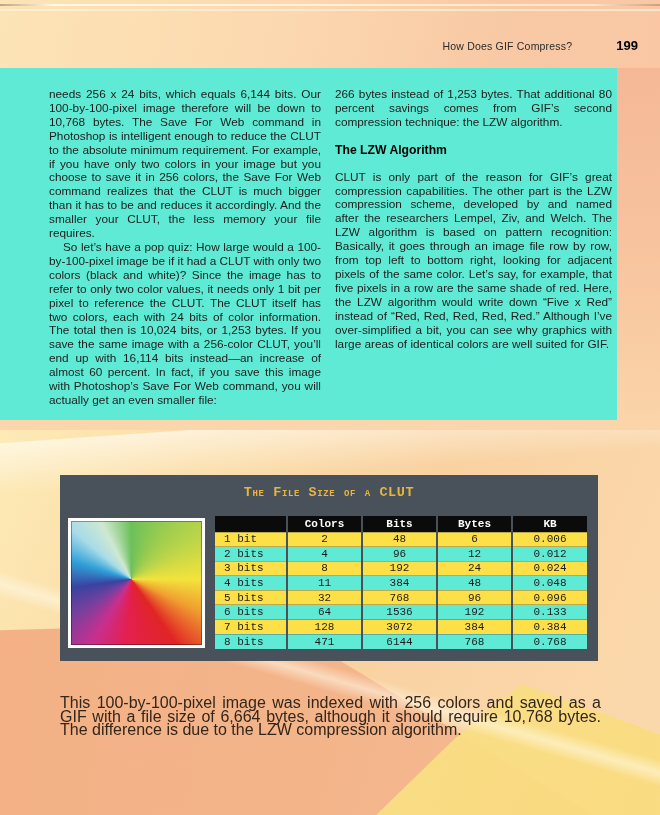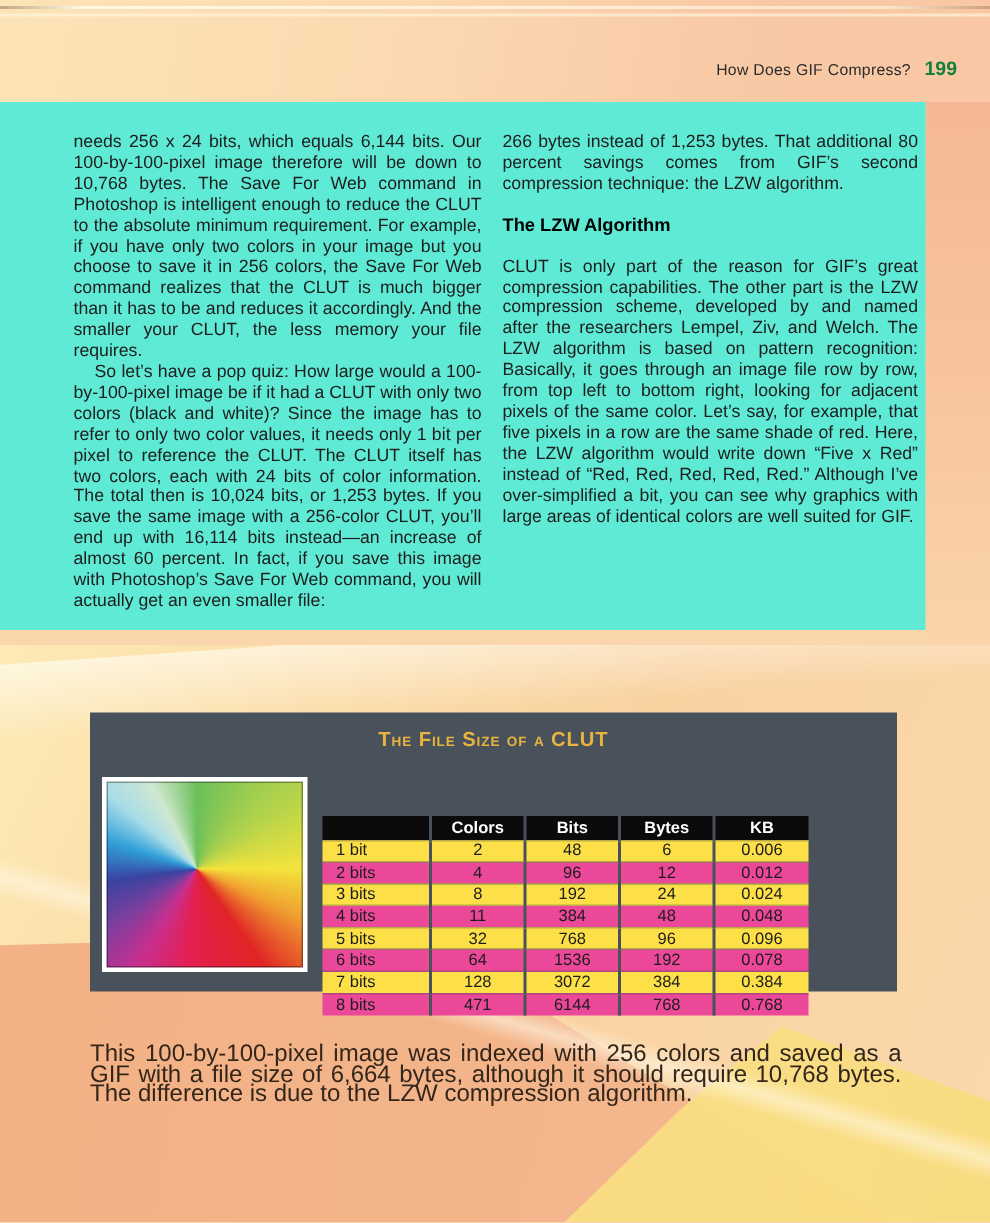--- a/index.html
+++ b/index.html
@@ -57,65 +57,66 @@
   .page-white {
     position:absolute; left:0; top:68px; width:617px; height:352px;
     background:#5eead4;
   }
   .page-header {
     position:absolute; top:38px; right:22px;
     display:flex; align-items:baseline; gap:9px;
     color:#2b2b2b;
   }
   .page-header .chapter { font-size:10.5px; letter-spacing:.2px; }
-  .page-header .pagenum { font-size:13px; font-weight:bold; color:#15803d; }
+  .page-header .pagenum { font-size:13px; font-weight:bold; color:#000000;margin-left:35px; }
 
   .col { position:absolute; top:20px; font-size:11.8px; line-height:13.9px;
     color:#1d1d1d; text-align:justify; }
   .col-left  { left:49px;  width:272px; }
   .col-right { left:335px; width:277px; }
   .col p + p { }
   .col .indent { text-indent:14px; }
   .col h3 { font-size:12.2px; font-weight:bold; color:#000; margin:14px 0 13px 0; text-align:left; }
 
   
   .figure-panel {
     position:absolute; left:60px; top:475px; width:538px; height:186px;
     background:#49525b;
+    font-family:Liberation Mono, monospace;
   }
   .figure-title {
     position:absolute; left:0; top:10px; width:100%;
     text-align:center; color:#e8b43d; font-weight:bold;
     font-size:13.5px; font-variant:small-caps; letter-spacing:.6px;
   }
   .color-wheel {
     position:absolute; left:8px; top:43px; width:137px; height:130px;
     border:3px solid #ffffff;
     background:conic-gradient(from 0deg at 46% 47%,
       #6cc05a 0deg, #b8d44a 55deg, #f3e33c 90deg, #f0a030 115deg,
       #e02525 145deg, #e41f50 185deg, #c82f8e 212deg, #7a3f9e 237deg,
       #3a43a0 262deg, #2f9fd8 287deg, #a8dce8 310deg, #cfe8d0 332deg, #6cc05a 360deg);
     box-shadow:inset 0 0 0 1px rgba(0,0,0,.35);
   }
   table.clut {
-    position:absolute; left:155px; top:41px; width:324px;
+    position:absolute; left:155px; top:41px; width:372px;
     border-collapse:collapse; table-layout:fixed;
-    font-size:11px; color:#1c1c1c;margin-top:28px;
+    font-size:11px; color:#1c1c1c;
   }
   table.clut col.c0 { width:72px; }
   table.clut th {
     background:#0b0b0c; color:#ffffff; font-weight:bold;
     height:16px; text-align:center; font-size:11px;
   }
   table.clut td { height:14.6px; text-align:center; }
   table.clut td:first-child { text-align:left; padding-left:9px; }
   table.clut th + th, table.clut td + td { border-left:2px solid #49525b; }
   table.clut tbody tr { border-top:1px solid rgba(60,70,80,.35); }
   table.clut tr.odd  td { background:#fde047; }
-  table.clut tr.even td { background:#ec4899; }
+  table.clut tr.even td { background:#5eead4; }
 
   .figure-caption {
     position:absolute; left:60px; top:696px; width:541px;
     font-size:16px; font-weight:normal; line-height:13.6px;
     color:#33261a; text-align:justify;
   }
 </style>
 </head>
 <body>
 
@@ -202,21 +203,21 @@
           <td>32</td>
           <td>768</td>
           <td>96</td>
           <td>0.096</td>
         </tr>
         <tr class="even">
           <td>6 bits</td>
           <td>64</td>
           <td>1536</td>
           <td>192</td>
-          <td>0.078</td>
+          <td>0.133</td>
         </tr>
         <tr class="odd">
           <td>7 bits</td>
           <td>128</td>
           <td>3072</td>
           <td>384</td>
           <td>0.384</td>
         </tr>
         <tr class="even">
           <td>8 bits</td>

